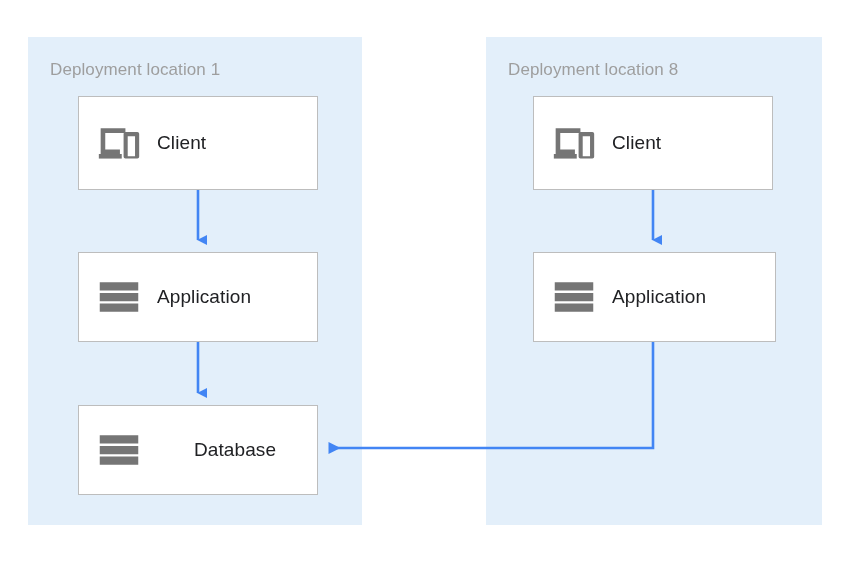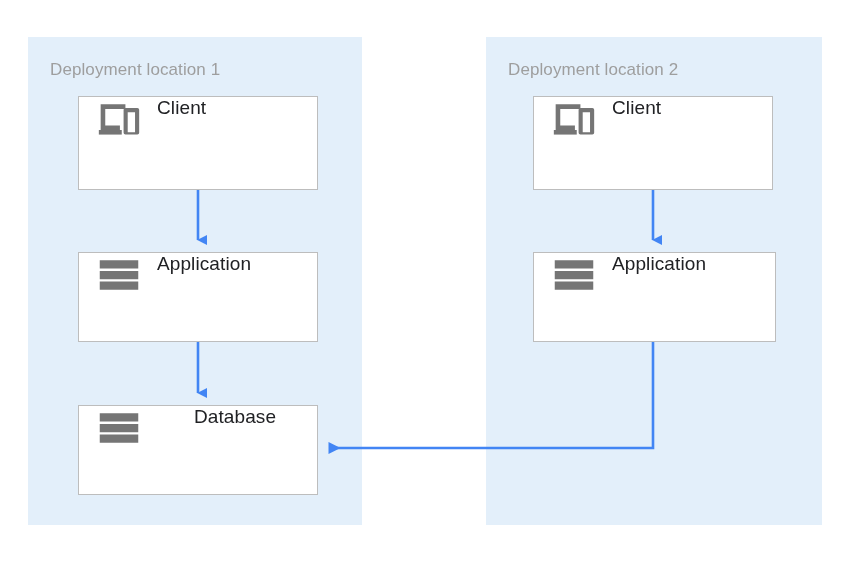--- a/index.html
+++ b/index.html
@@ -30,21 +30,21 @@
     color: #9e9e9e;
     white-space: nowrap;
     letter-spacing: 0.1px;
   }
   .node {
     position: absolute;
     box-sizing: border-box;
     background: #ffffff;
     border: 1px solid #bdbdbd;
     display: flex;
-    align-items: flex-start;
+    align-items: center;
     justify-content: flex-start;
   }
   .node-icon {
     width: 44px;
     height: 44px;
     margin-left: 18px;
     flex: 0 0 auto;
     display: block;
   }
   .node-label {
@@ -65,21 +65,21 @@
 </style>
 </head>
 <body>
 
 <div id="diagram">
 
   <div class="zone" style="left: 28px; top: 37px; width: 334px; height: 488px; background: rgb(227, 239, 250);"></div>
   <div class="zone-title" style="left: 50px; top: 60px;">Deployment location 1</div>
 
   <div class="zone" style="left: 486px; top: 37px; width: 336px; height: 488px; background: rgb(227, 239, 250);"></div>
-  <div class="zone-title" style="left: 508px; top: 60px;">Deployment location 2</div>
+  <div class="zone-title" style="left: 508px; top: 60px;">Deployment location 8</div>
 
   <svg class="edges" viewBox="0 0 856 574" xmlns="http://www.w3.org/2000/svg">
     <defs>
       <marker id="arrow-down" markerWidth="12" markerHeight="12" refX="5" refY="9.2" orient="auto" markerUnits="userSpaceOnUse">
         <path d="M 0 0 L 10 0 L 5 10 Z" fill="#4285f4"></path>
       </marker>
       <marker id="arrow-left" markerWidth="14" markerHeight="14" refX="10.5" refY="6" orient="auto" markerUnits="userSpaceOnUse">
         <path d="M 12 0 L 12 12 L 0 6 Z" fill="#4285f4"></path>
       </marker>
     </defs>

